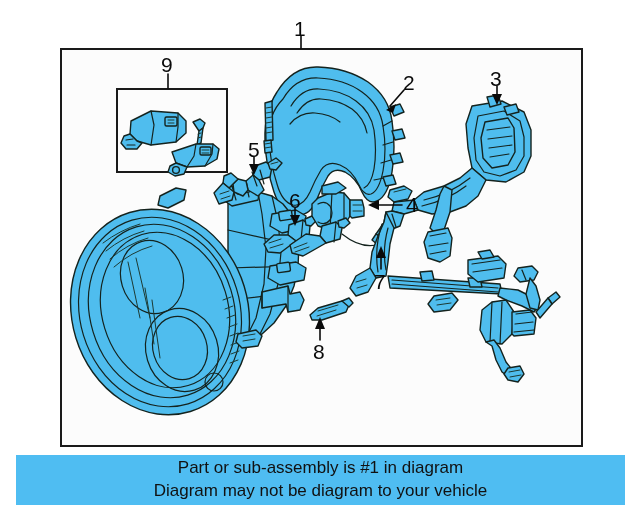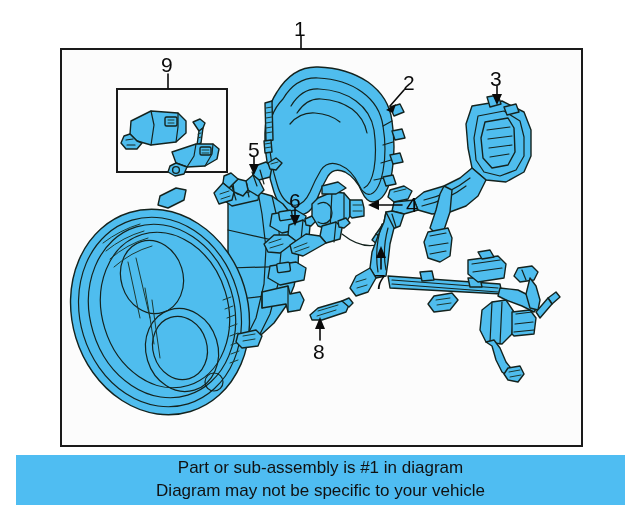--- a/index.html
+++ b/index.html
@@ -346,16 +346,16 @@
   <div class="callout-num" style="left:490px; top:68px;">3</div>
   <div class="callout-num" style="left:406px; top:194px;">4</div>
   <div class="callout-num" style="left:248px; top:139px;">5</div>
   <div class="callout-num" style="left:289px; top:190px;">6</div>
   <div class="callout-num" style="left:374px; top:271px;">7</div>
   <div class="callout-num" style="left:313px; top:341px;">8</div>
   <div class="callout-num" style="left:161px; top:54px;">9</div>
 
   <div class="caption-banner">
     <div class="caption-line">Part or sub-assembly is #1 in diagram</div>
-    <div class="caption-line">Diagram may not be specific to your vehicle</div>
+    <div class="caption-line">Diagram may not be diagram to your vehicle</div>
   </div>
 
 </div>
 
 </body></html>

